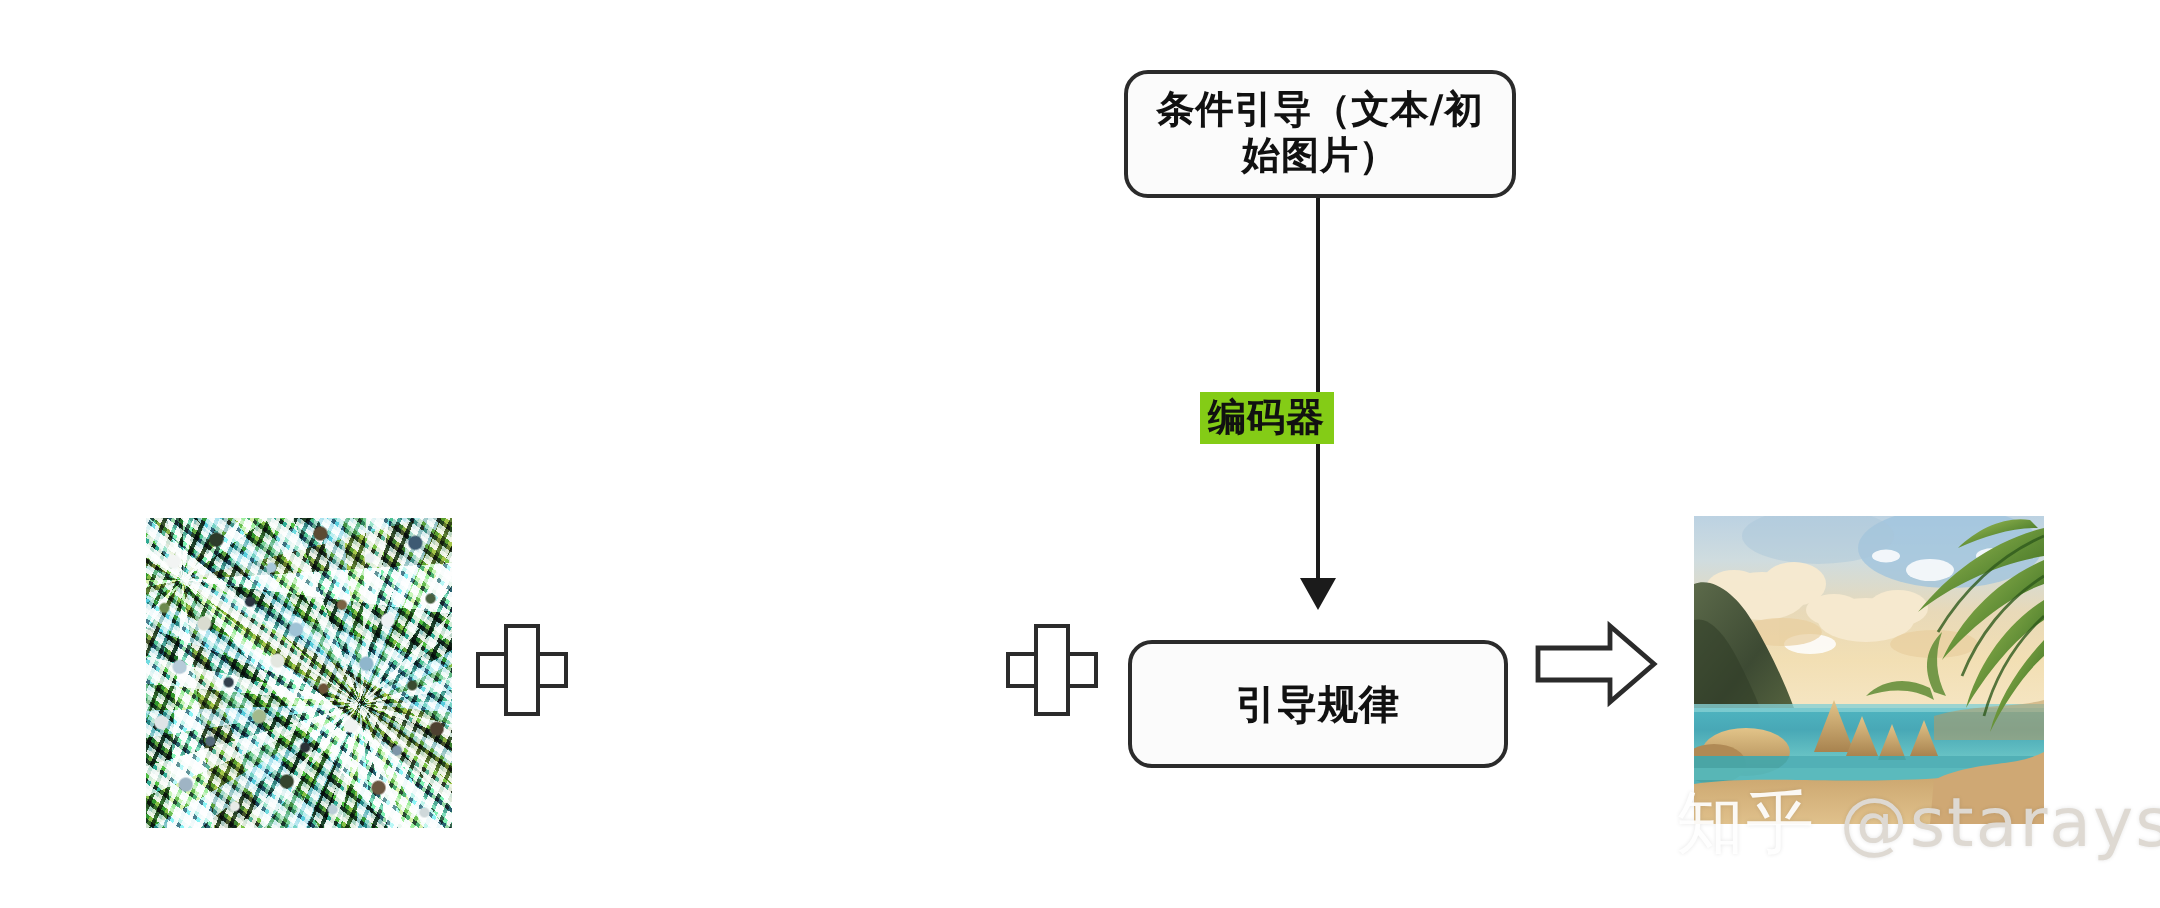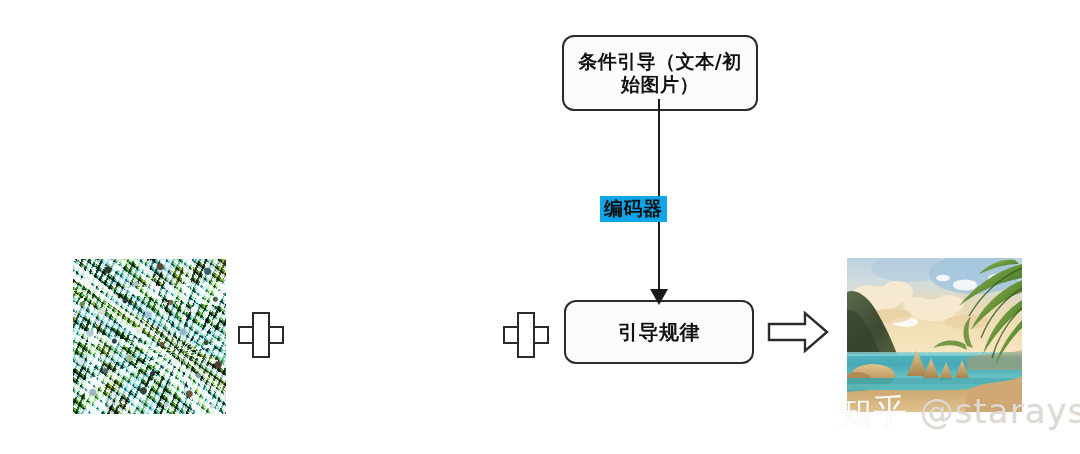--- a/index.html
+++ b/index.html
@@ -33,31 +33,31 @@
     align-items: center;
     justify-content: center;
     text-align: center;
     color: #111111;
     font-weight: 700;
     letter-spacing: 0.5px;
     line-height: 1.22;
   }
   #node-condition {
     left: 562px; top: 35px;
-    width: 196px; height: 76px;
+    width: 196px; height: 64px;
     font-size: 19px;
     padding: 2px 14px;
   }
   #node-base-rule {
     left: 297px; top: 304px;
     width: 189px; height: 64px;
     font-size: 20px;
   }
   #node-guide-rule {
-    left: 564px; top: 300px;
+    left: 564px; top: 320px;
     width: 190px; height: 64px;
     font-size: 20px;
   }
 
   
   .v-arrow-line {
     position: absolute;
     left: 658px;
     top: 99px;
     width: 2.4px;
@@ -74,21 +74,21 @@
     border-top: 16px solid #1b1b1b;
   }
   .edge-label {
     position: absolute;
     left: 600px;
     top: 196px;
     font-size: 19px;
     font-weight: 700;
     color: #111111;
     letter-spacing: 0.5px;
-    background: #0ea5e9;
+    background: #84cc16;
     padding: 0 4px;
   }
 
   
   .plus {
     position: absolute;
     width: 46px;
     height: 46px;
   }
   .plus .bar {

